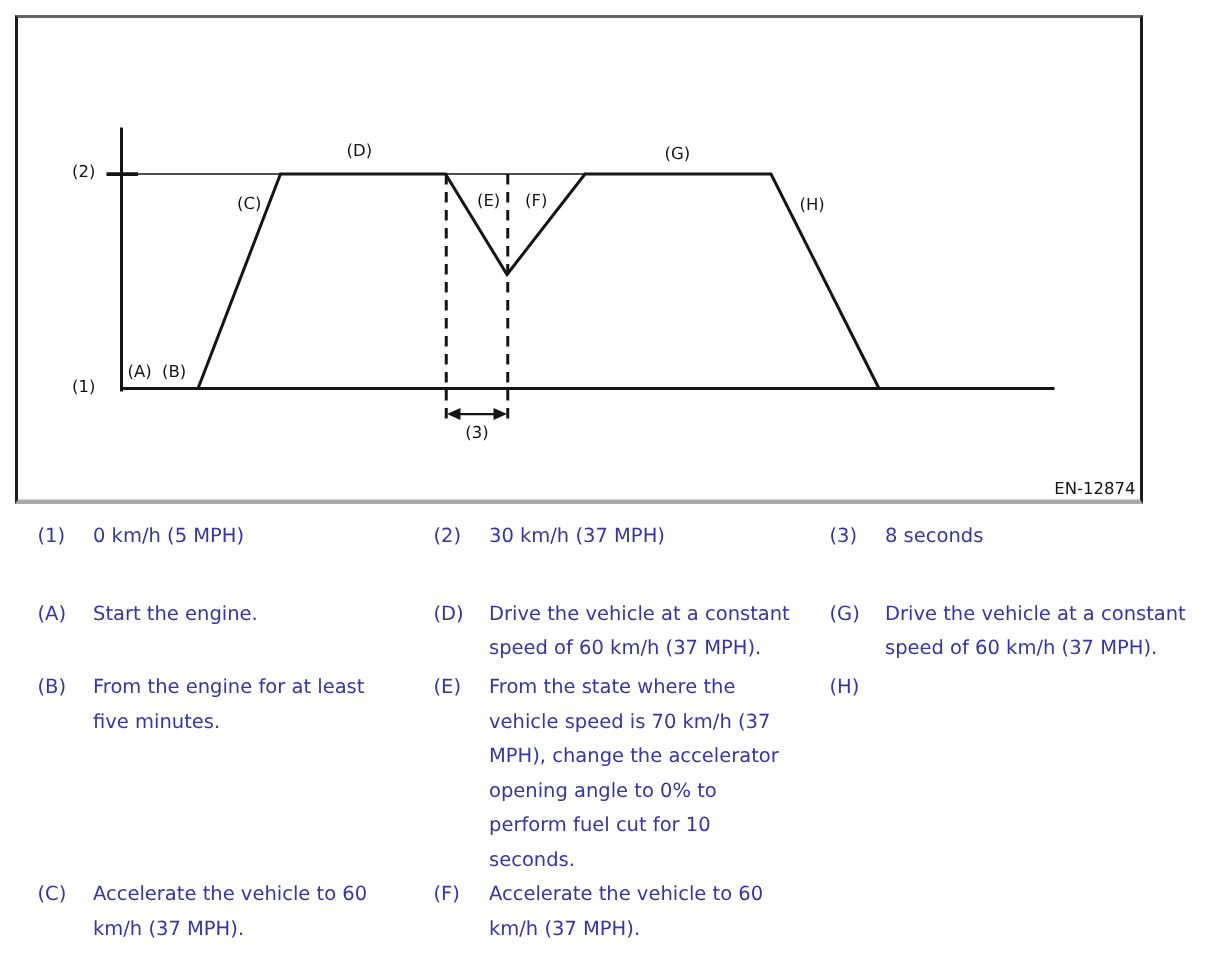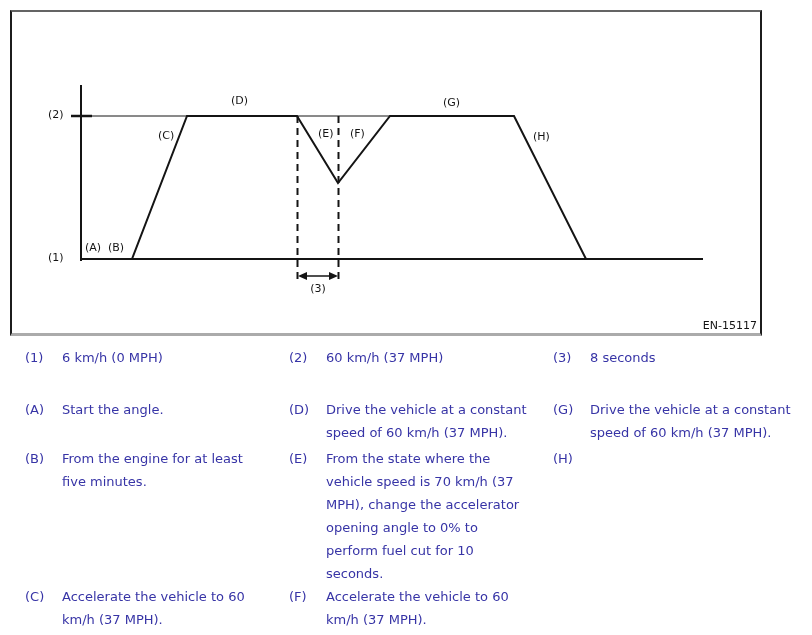--- a/index.html
+++ b/index.html
@@ -57,39 +57,39 @@
     <span class="dlabel" style="left:36px;top:240px;">(1)</span>
     <span class="dlabel" style="left:73px;top:230px;">(A)</span>
     <span class="dlabel" style="left:96px;top:230px;">(B)</span>
     <span class="dlabel" style="left:146px;top:118px;">(C)</span>
     <span class="dlabel" style="left:219px;top:83px;">(D)</span>
     <span class="dlabel" style="left:306px;top:116px;">(E)</span>
     <span class="dlabel" style="left:338px;top:116px;">(F)</span>
     <span class="dlabel" style="left:431px;top:85px;">(G)</span>
     <span class="dlabel" style="left:521px;top:119px;">(H)</span>
     <span class="dlabel center" style="left:280px;top:271px;width:52px;">(3)</span>
-    <span class="figcode">EN-15117</span>
+    <span class="figcode">EN-12874</span>
   </div>
 
   <div class="lg-item" style="left:25px;top:346px;width:262px;">
     <span class="lg-label">(1)</span>
-    <span class="lg-text">6 km/h (0 MPH)</span>
+    <span class="lg-text">0 km/h (5 MPH)</span>
   </div>
   <div class="lg-item" style="left:289px;top:346px;width:262px;">
     <span class="lg-label">(2)</span>
-    <span class="lg-text">60 km/h (37 MPH)</span>
+    <span class="lg-text">30 km/h (37 MPH)</span>
   </div>
   <div class="lg-item" style="left:553px;top:346px;width:256px;">
     <span class="lg-label">(3)</span>
     <span class="lg-text">8 seconds</span>
   </div>
 
   <div class="lg-item" style="left:25px;top:398px;width:262px;">
     <span class="lg-label">(A)</span>
-    <span class="lg-text">Start the angle.</span>
+    <span class="lg-text">Start the engine.</span>
   </div>
   <div class="lg-item" style="left:289px;top:398px;width:262px;">
     <span class="lg-label">(D)</span>
     <span class="lg-text">Drive the vehicle at a constant
 speed of 60 km/h (37 MPH).</span>
   </div>
   <div class="lg-item" style="left:553px;top:398px;width:256px;">
     <span class="lg-label">(G)</span>
     <span class="lg-text">Drive the vehicle at a constant
 speed of 60 km/h (37 MPH).</span>

